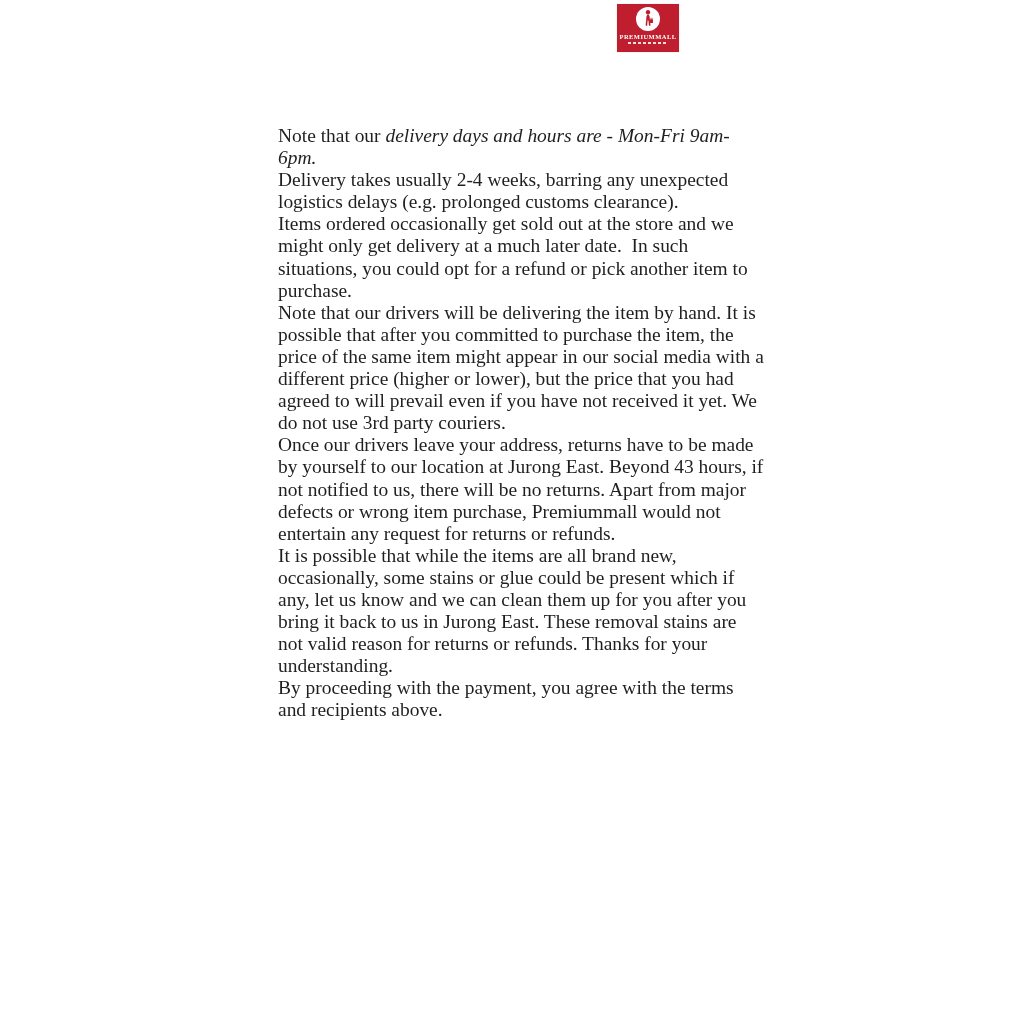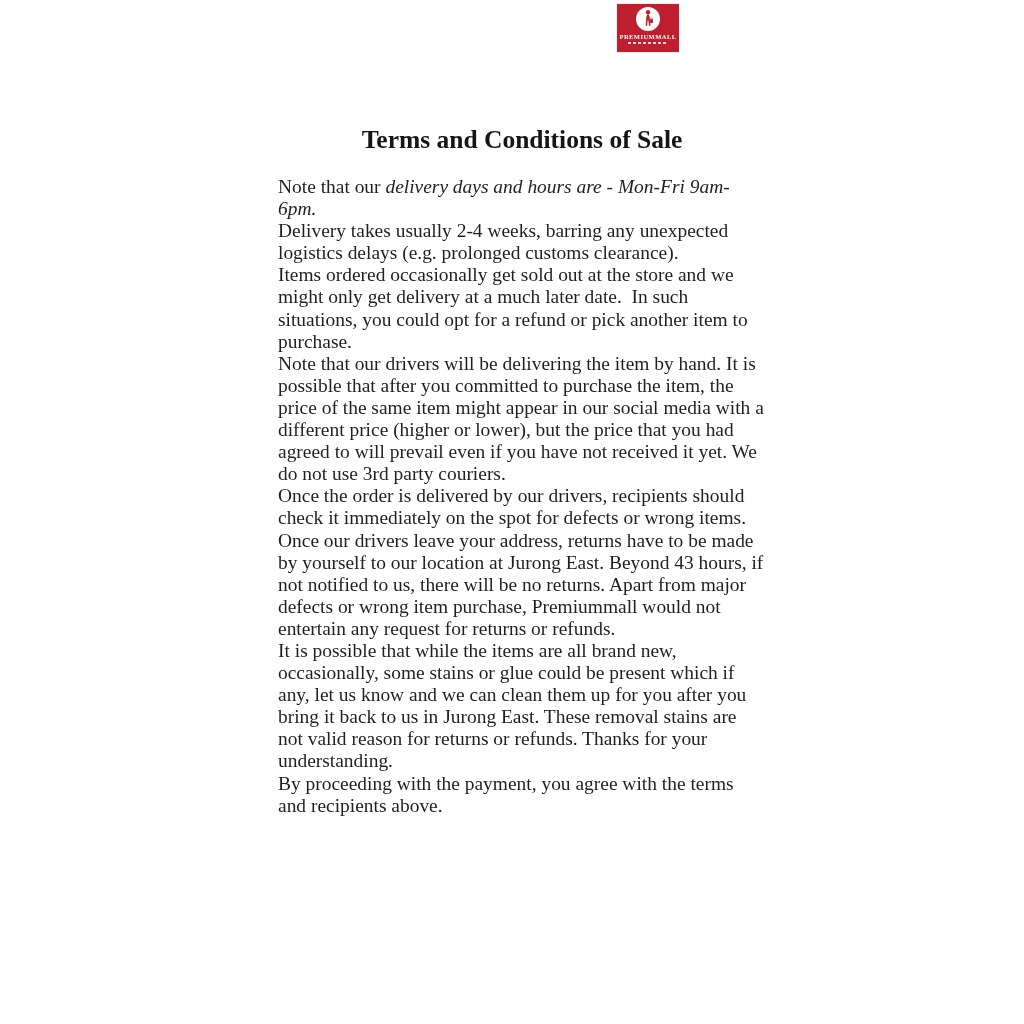--- a/index.html
+++ b/index.html
@@ -78,26 +78,24 @@
       <path d="M10 6.6 C8.4 7.6 7.7 9.6 7.9 12.1 L7.1 19.2 C6.9 20.2 7.4 20.8 8.1 20.8 L9 20.8 L9.5 14.2 L10.5 14.2 L11.2 20.8 L12 20.8 C12.8 20.8 13.3 20.2 13.1 19.2 L12.2 12.1 C12.4 9.6 11.6 7.6 10 6.6 Z"></path>
       <rect x="12.4" y="12.6" width="3.8" height="4.6" rx="0.6"></rect>
       <rect x="12.8" y="11.4" width="3" height="1.4" rx="0.7" fill="none" stroke="#be1e2d" stroke-width="0.6"></rect>
     </svg>
   </div>
   <div class="logo-brand">PREMIUMMALL</div>
   <div class="logo-tagline"></div>
 </div>
 
 <div class="doc">
-  <h1 class="doc-title">Terms and Conditions of Sale</h1>
   <div class="doc-body">
     <p class="para"><span>Note that our </span><i>delivery days and hours are - Mon-Fri 9am-6pm.</i></p>
     <div id="para-list">
         <p class="para">Delivery takes usually 2-4 weeks, barring any unexpected logistics delays (e.g. prolonged customs clearance).</p>
         <p class="para">Items ordered occasionally get sold out at the store and we might only get delivery at a much later date.  In such situations, you could opt for a refund or pick another item to purchase.</p>
         <p class="para">Note that our drivers will be delivering the item by hand. It is possible that after you committed to purchase the item, the price of the same item might appear in our social media with a different price (higher or lower), but the price that you had agreed to will prevail even if you have not received it yet. We do not use 3rd party couriers.</p>
-        <p class="para">Once the order is delivered by our drivers, recipients should check it immediately on the spot for defects or wrong items.</p>
         <p class="para">Once our drivers leave your address, returns have to be made by yourself to our location at Jurong East. Beyond 43 hours, if not notified to us, there will be no returns. Apart from major defects or wrong item purchase, Premiummall would not entertain any request for returns or refunds.</p>
         <p class="para">It is possible that while the items are all brand new, occasionally, some stains or glue could be present which if any, let us know and we can clean them up for you after you bring it back to us in Jurong East. These removal stains are not valid reason for returns or refunds. Thanks for your understanding.</p>
         <p class="para">By proceeding with the payment, you agree with the terms and recipients above.</p>
       </div>
   </div>
 </div>
 
 </body></html>

